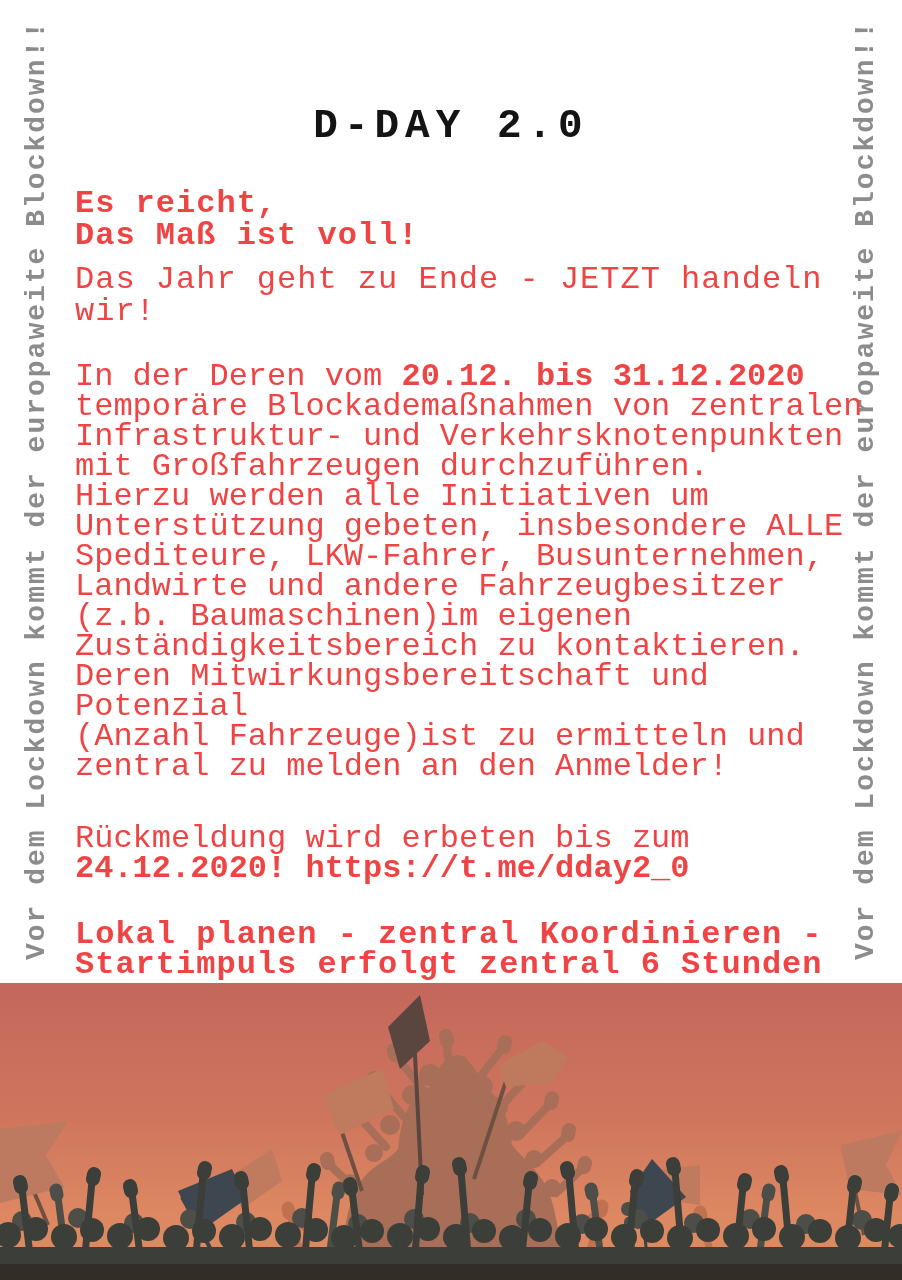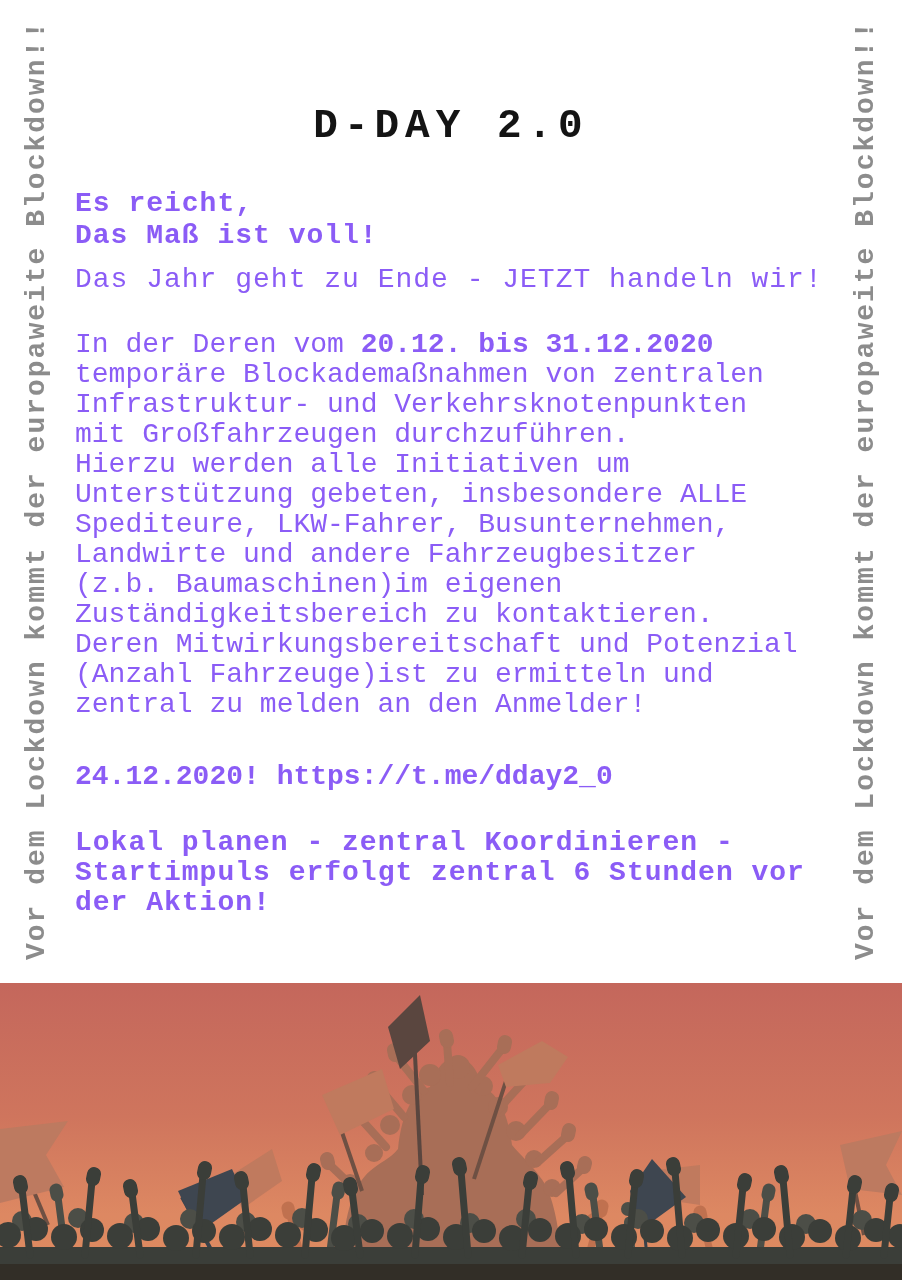--- a/index.html
+++ b/index.html
@@ -50,22 +50,22 @@
     color:#8c8c8c;
     white-space:nowrap;
     line-height:44px;
   }
   .side-text.left{left:-443px;}
   .side-text.right{left:386px;}
   
   .body-text{
     position:absolute;
     top:188px;left:75px;right:20px;
-    color:#8b5cf6;
-    font-size:28px;
+    color:#ef4444;
+    font-size:32px;
   }
   .body-text p{margin:0;white-space:pre-line;}
   .p-intro{line-height:32px;font-weight:700;letter-spacing:1px;}
   .p-urgency{margin-top:12px !important;line-height:32px;font-weight:400;letter-spacing:1px;}
   .p-announce{margin-top:34px !important;line-height:30px;}
   .p-feedback{margin-top:42px !important;line-height:30px;}
   .p-closing{margin-top:36px !important;line-height:30px;font-weight:700;letter-spacing:1px;}
   .seg{white-space:pre-line;}
   .seg.b{font-weight:700;}
   .seg.bi{font-weight:700;font-style:italic;}
@@ -96,21 +96,22 @@
 mit Großfahrzeugen durchzuführen.
 Hierzu werden alle Initiativen um
 Unterstützung gebeten, insbesondere ALLE
 Spediteure, LKW-Fahrer, Busunternehmen,
 Landwirte und andere Fahrzeugbesitzer
 (z.b. Baumaschinen)im eigenen
 Zuständigkeitsbereich zu kontaktieren.
 Deren Mitwirkungsbereitschaft und Potenzial
 (Anzahl Fahrzeuge)ist zu ermitteln und
 zentral zu melden an den Anmelder!</span></p>
-    <p class="p-feedback"><span class="seg b">24.12.2020! https://t.me/dday2_0</span></p>
+    <p class="p-feedback"><span class="seg">Rückmeldung wird erbeten bis zum
+</span><span class="seg b">24.12.2020! https://t.me/dday2_0</span></p>
     <p class="p-closing">Lokal planen - zentral Koordinieren -
 Startimpuls erfolgt zentral 6 Stunden vor
 der Aktion!</p>
   </div>
 
   <div class="illustration">
     <svg width="902" height="297" viewBox="0 0 902 297" xmlns="http://www.w3.org/2000/svg">
       <defs>
         <linearGradient id="sky" x1="0" y1="0" x2="0" y2="1">
           <stop offset="0" stop-color="#c4675c"></stop>

